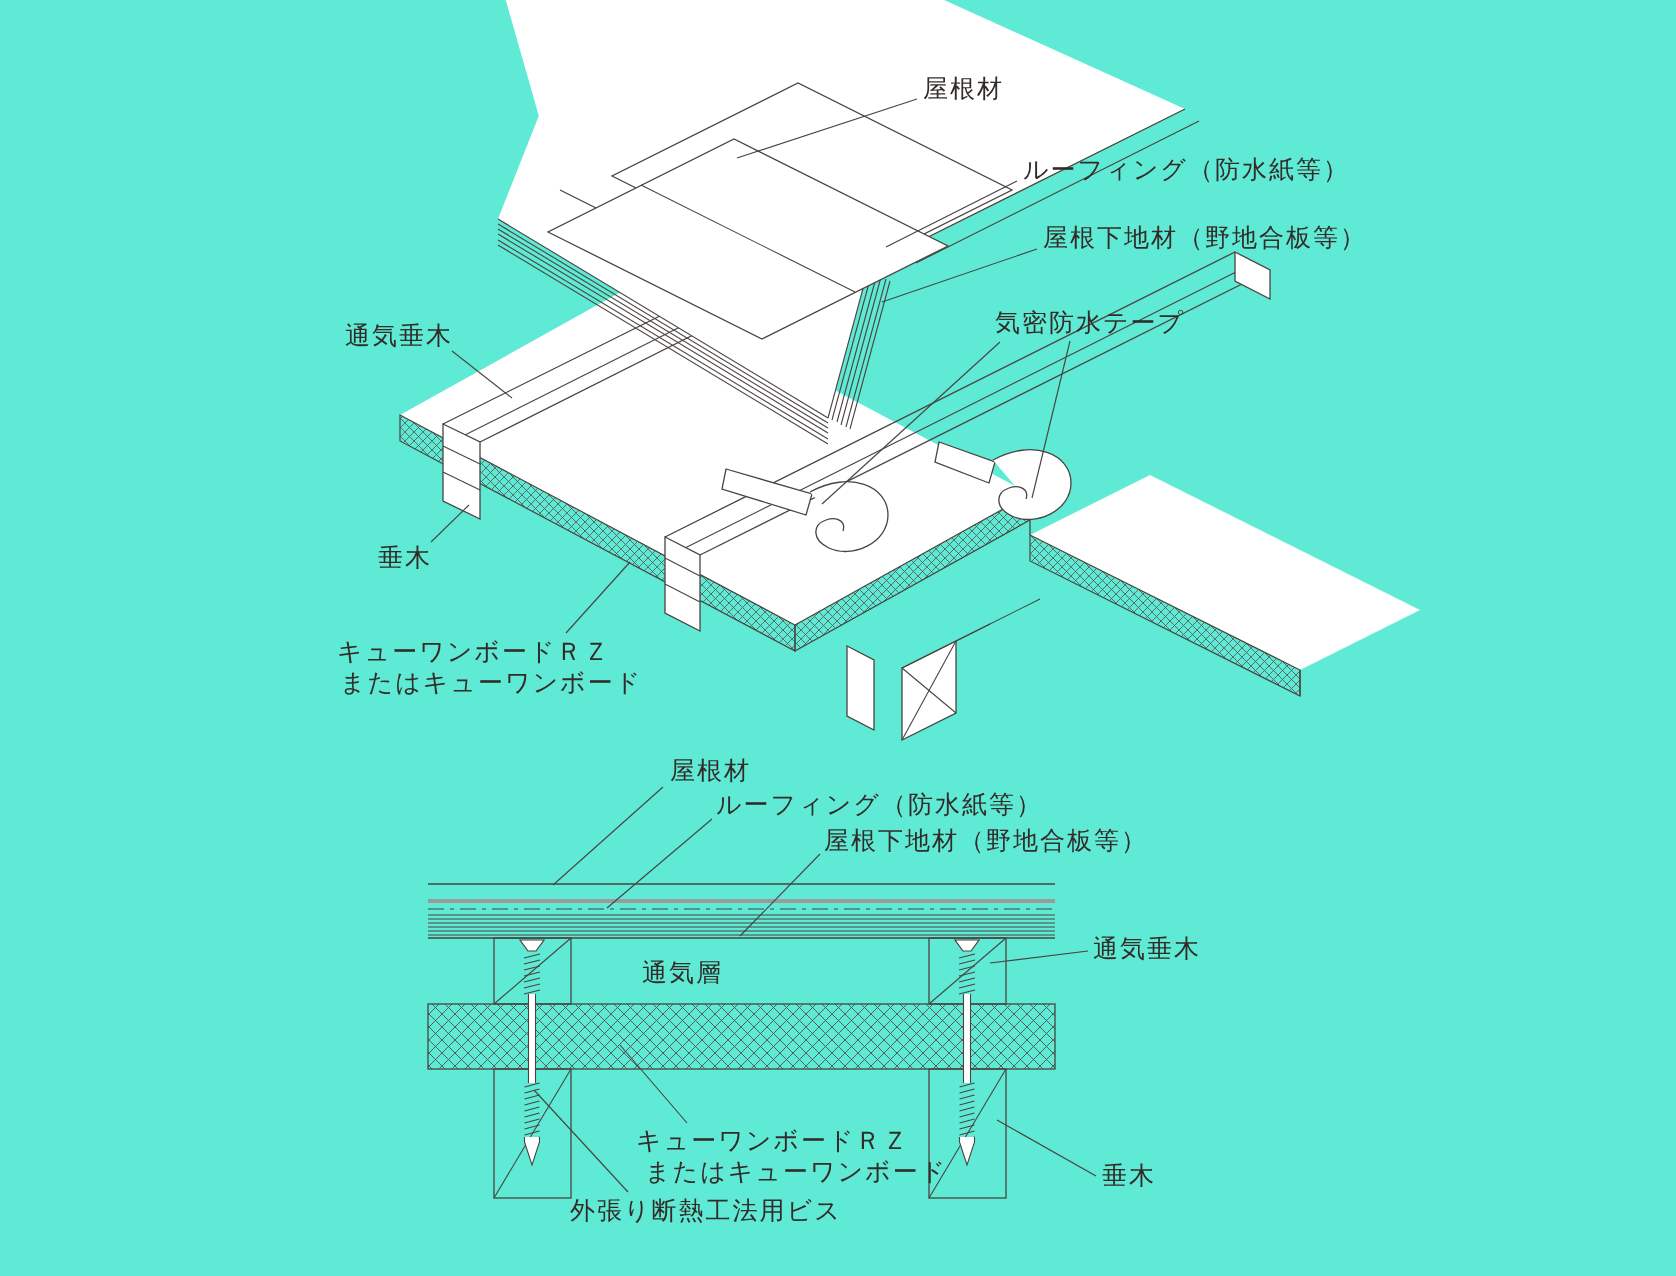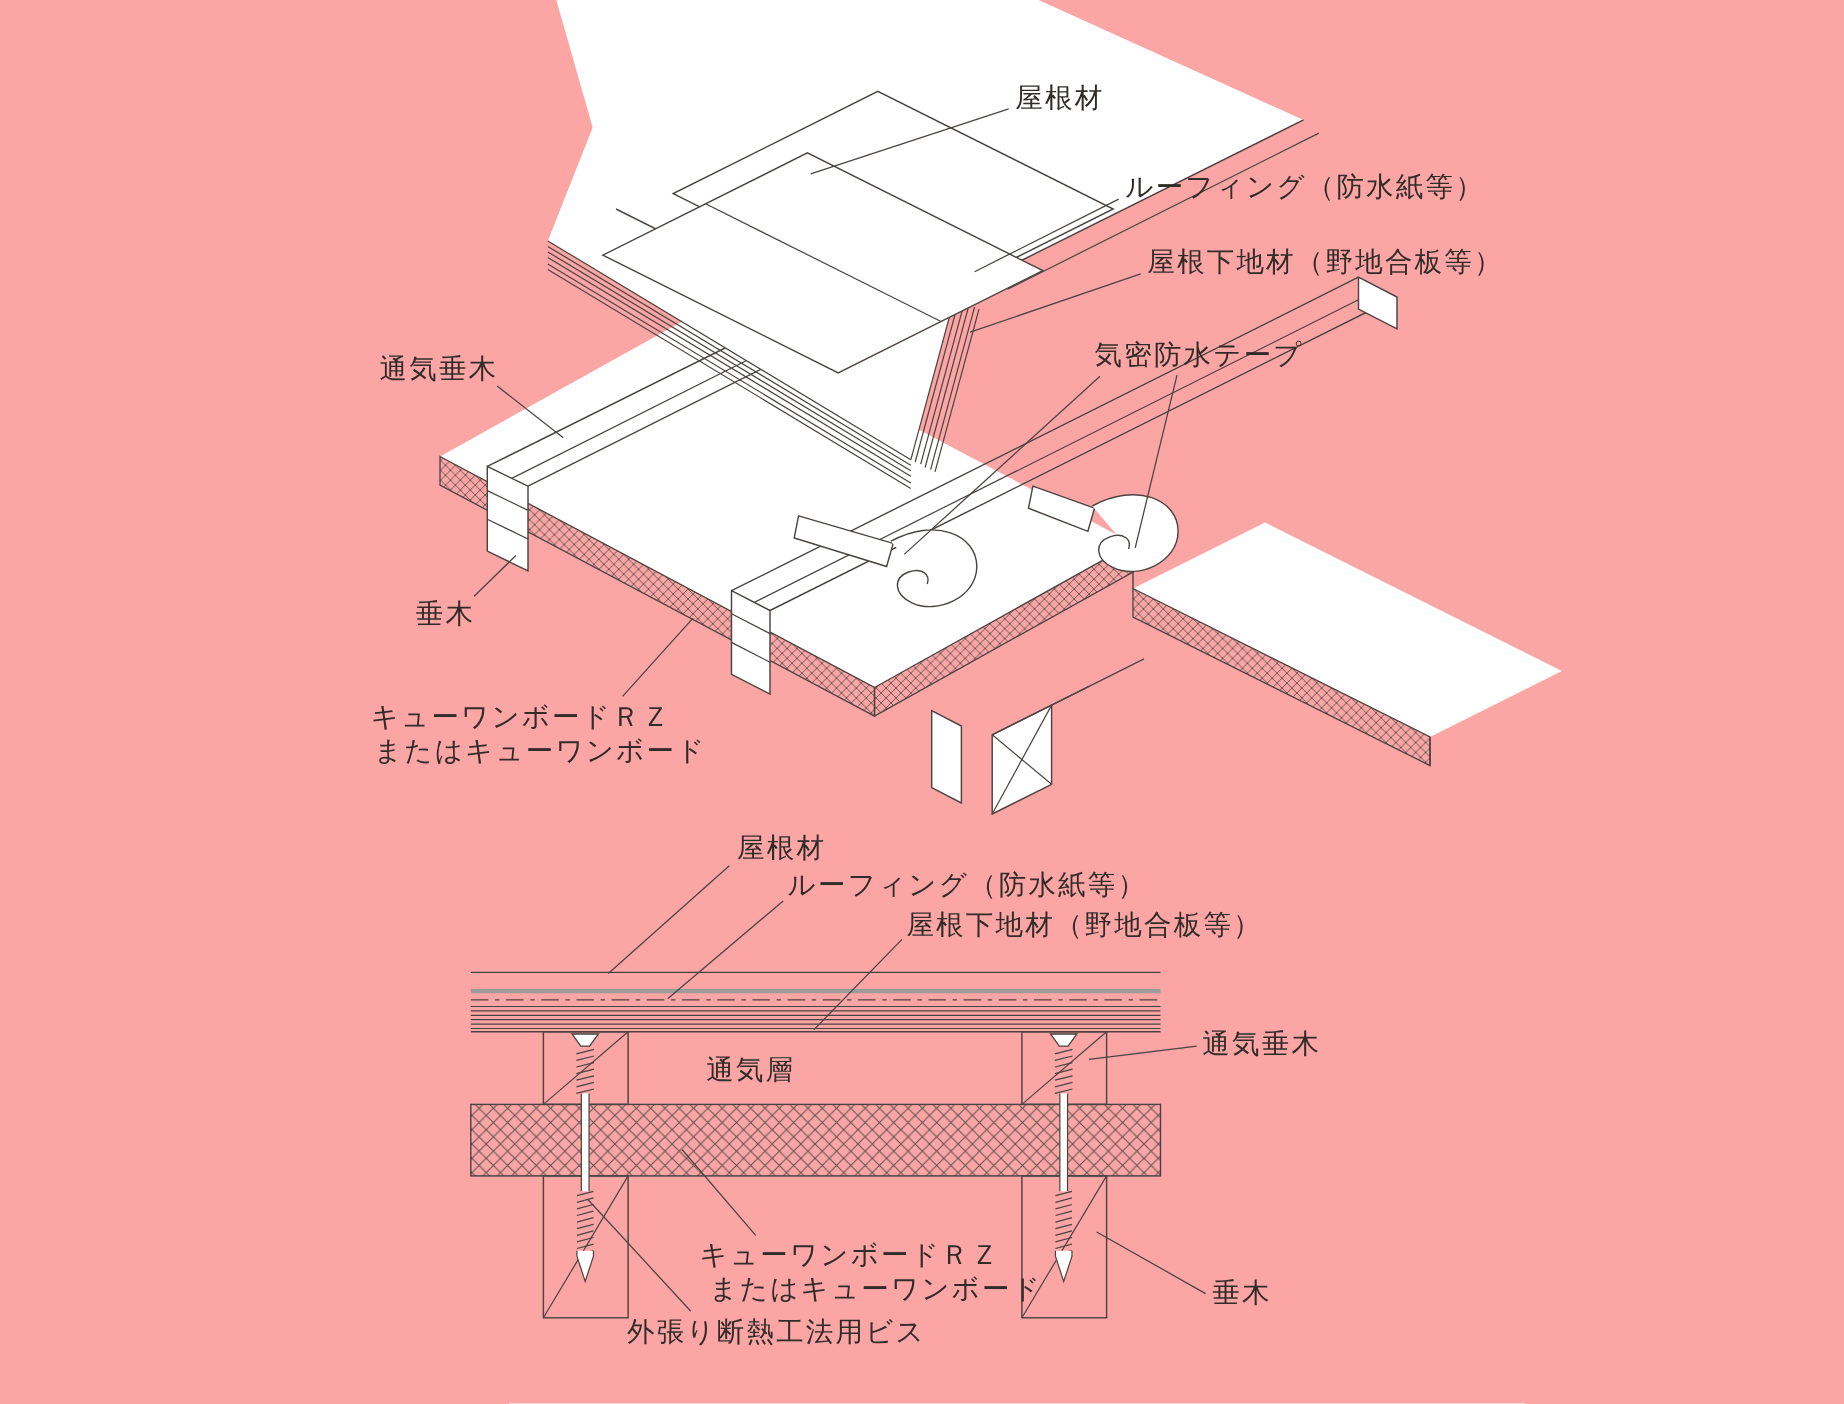--- a/index.html
+++ b/index.html
@@ -1,16 +1,16 @@
 <!DOCTYPE html>
 <html><head>
 <meta charset="utf-8">
 <style>
   html,body{margin:0;padding:0;background:#fff;}
-  .stage{width:1676px;height:1276px;position:relative;background:#fca5a5;overflow:hidden;
+  .stage{width:1676px;height:1276px;position:relative;background:#5eead4;overflow:hidden;
          font-family:"Liberation Sans","DejaVu Sans",sans-serif;}
   svg{display:block;}
   svg line, svg path, svg polyline, svg polygon, svg rect{vector-effect:none;}
   text{fill:#322c29;font-size:25px;letter-spacing:2px;font-family:"Liberation Sans","DejaVu Sans",sans-serif;}
   .thin{stroke:#4a4440;stroke-width:1.3;fill:none;}
   .thin2{stroke:#4a4440;stroke-width:1.1;fill:none;}
   .wfill{fill:#ffffff;stroke:#4a4440;stroke-width:1.3;}
   .wfillonly{fill:#ffffff;stroke:none;}
   .leader{stroke:#4a4440;stroke-width:1.15;fill:none;}
 </style>

